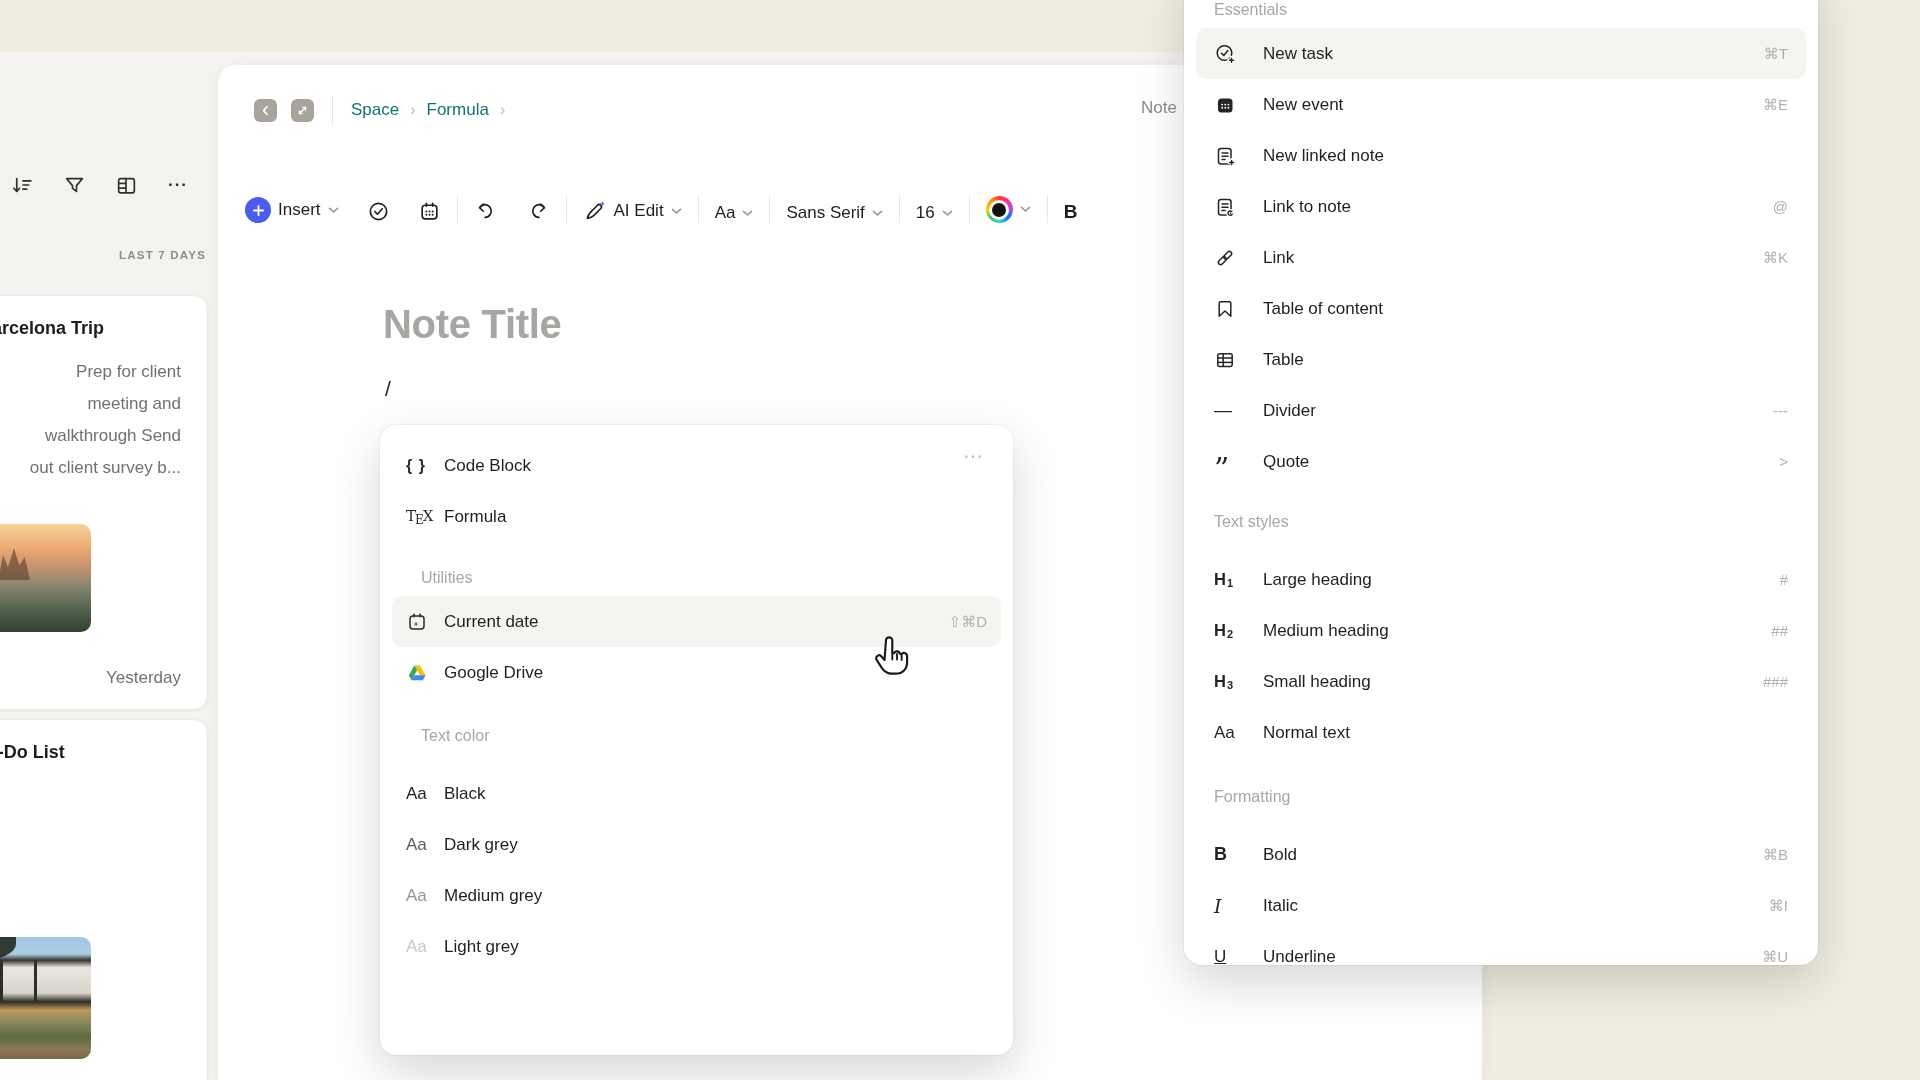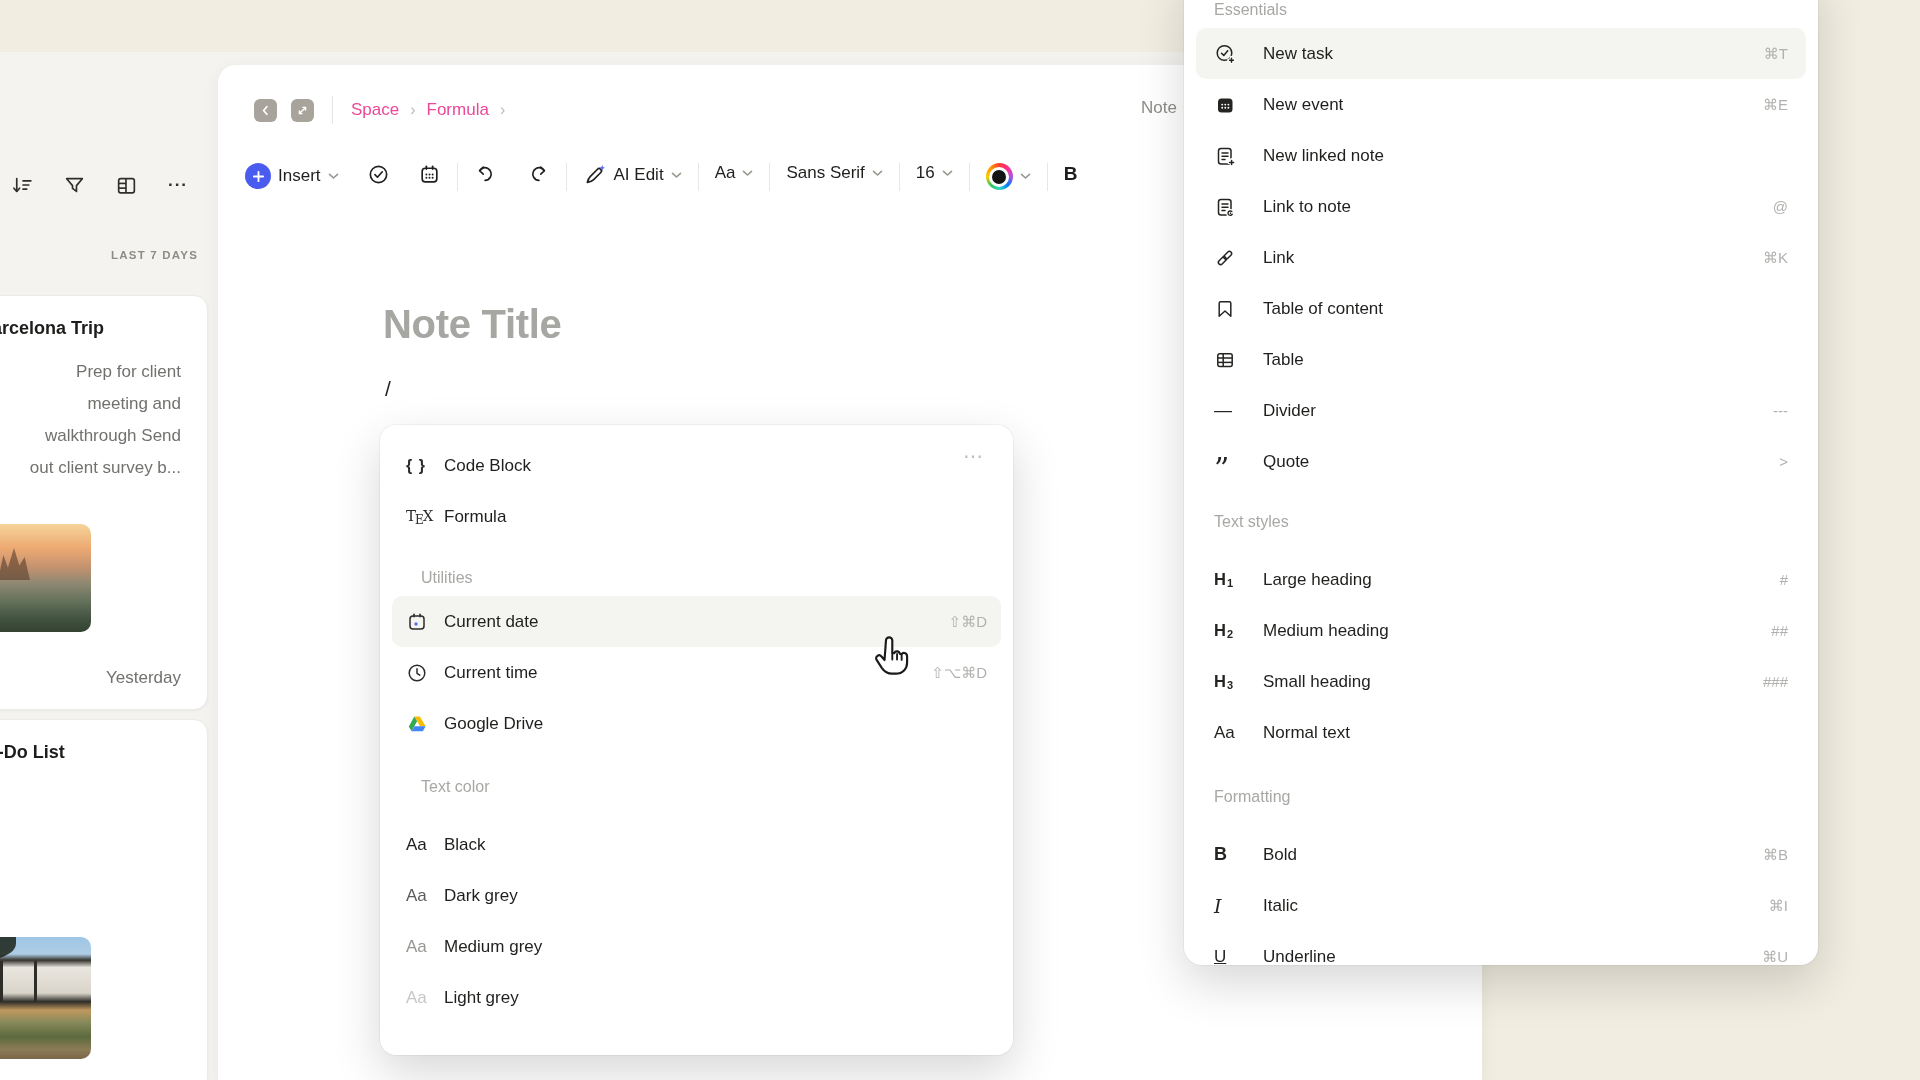--- a/index.html
+++ b/index.html
@@ -6,21 +6,21 @@
 html,body{margin:0;padding:0}
 body{width:1920px;height:1080px;position:relative;overflow:hidden;background:#f1ede1;
   font-family:"Liberation Sans",sans-serif;color:#1f1f1f}
 svg{display:block}
 .grey-region{position:absolute;left:0;top:52px;width:1482px;height:1028px;background:#f4f3ef}
 
 
 .sb-icons{position:absolute;left:10px;top:173px;display:flex;gap:28px;z-index:2}
 .ib{width:24px;height:24px;display:flex;align-items:center;justify-content:center;color:#2e2e2c;background:none;border:none;padding:0}
 .ellipsis-txt{font-size:17px;font-weight:700;color:#2e2e2c;letter-spacing:1px}
-.sb-section{position:absolute;left:0;top:249px;width:198px;text-align:right;font-size:11.5px;font-weight:700;letter-spacing:1.2px;color:#8d8d88;z-index:2}
+.sb-section{position:absolute;left:8px;top:249px;width:198px;text-align:right;font-size:11.5px;font-weight:700;letter-spacing:1.2px;color:#8d8d88;z-index:2}
 .card{position:absolute;left:-150px;width:358px;background:#fff;border:1px solid #ebebe8;border-radius:14px;box-shadow:0 1px 3px rgba(0,0,0,.05);z-index:2}
 .card1{top:295px;height:415px}
 .card2{top:719px;height:400px}
 .card-title{position:absolute;top:22px;font-size:18px;font-weight:700;color:#1d1d1b;white-space:nowrap}
 .card1 .card-title{left:128px}
 .card2 .card-title{left:126px}
 .card-preview{position:absolute;top:60px;right:26px;text-align:right;font-size:17px;line-height:32px;color:#71716e;white-space:nowrap}
 .card-thumb{position:absolute;left:110px;width:130px;border-radius:10px;overflow:hidden}
 .thumb-bcn{top:228px;height:108px;background:linear-gradient(180deg,#f5d49a 0%,#edaa72 22%,#c4926f 40%,#8e8872 55%,#63705a 72%,#41523f 88%,#344331 100%)}
 .thumb-bcn .sil{position:absolute;left:34px;top:24px;width:38px;height:32px;background:rgba(88,62,44,.6);clip-path:polygon(8% 100%,22% 22%,34% 62%,50% 0,64% 55%,78% 28%,92% 100%)}
@@ -31,24 +31,24 @@
 .card-time{position:absolute;right:26px;top:372px;font-size:17px;color:#71716e}
 .card2 .card-time{right:58px}
 
 
 .editor{position:absolute;left:218px;top:65px;width:1264px;height:1015px;background:#fff;border-radius:18px 18px 0 0;
   box-shadow:0 1px 0 rgba(0,0,0,.02),0 4px 18px rgba(0,0,0,.06);z-index:5}
 .ehead{position:absolute;left:36px;top:30px;height:30px;display:flex;align-items:center}
 .navbtn{width:23px;height:23px;border-radius:6px;background:#a8a39b;display:flex;align-items:center;justify-content:center;border:none;padding:0}
 .navbtn+.navbtn{margin-left:14px}
 .hsep{width:1px;height:28px;background:#e6e5e1;margin:0 18px}
-.crumb{font-size:17px;color:#ec4899;background:none;border:none;padding:0}
+.crumb{font-size:17px;color:#0f766e;background:none;border:none;padding:0}
 .crumb-sep{font-size:16px;color:#bcbbb7;margin:0 11px}
 .partial-note{position:absolute;left:923px;top:33px;font-size:17px;color:#8d8d89}
-.etoolbar{position:absolute;left:27px;top:98px;height:44px;display:flex;align-items:flex-start}
+.etoolbar{position:absolute;left:27px;top:114px;height:44px;display:flex;align-items:flex-end}
 .tbtn{display:flex;align-items:center;gap:7px;font-size:17px;color:#1f1f1d;background:none;border:none;padding:0}
 .ml28{margin-left:28px}.ml30{margin-left:30px}
 .tsep{width:1px;height:28px;background:#e8e7e3;margin:0 16px}
 .plus-circle{width:26px;height:26px;border-radius:50%;background:#4a5cf0;display:flex;align-items:center;justify-content:center}
 .colorwheel{width:27px;height:27px;border-radius:50%;position:relative;
   background:conic-gradient(#ff3b30,#ff2d92,#af52de,#007aff,#32d5c8,#34c759,#ffcc00,#ff9500,#ff3b30)}
 .colorwheel::before{content:"";position:absolute;inset:3.5px;background:#fff;border-radius:50%}
 .colorwheel::after{content:"";position:absolute;inset:6.5px;background:#131313;border-radius:50%}
 .boldB{font-size:19px;font-weight:800;color:#1d1d1b}
 .etitle{position:absolute;left:165px;top:237px;font-size:40px;font-weight:700;letter-spacing:-.3px;color:#a6a6a3}
@@ -294,30 +294,20 @@
           <path d="M8 3.2 v2.6"></path>
           <path d="M14 3.2 v2.6"></path>
           <circle cx="10" cy="13" r="1.7" fill="#5b6cf5" stroke="none"></circle>
         </svg>
     </span>
     <span class="slabel">Current date</span>
     <span class="sshort">⇧⌘D</span>
   </div>
   <div class="srow">
     <span class="sicon">
-      <svg width="22" height="22" viewBox="0 0 22 22" fill="none" stroke="#2b2b29" stroke-width="1.5" stroke-linecap="round" stroke-linejoin="round">
-          <circle cx="11" cy="11" r="7.8"></circle>
-          <polyline points="11,6.8 11,11.3 13.8,13.2"></polyline>
-        </svg>
-    </span>
-    <span class="slabel">Current time</span>
-    <span class="sshort">⇧⌥⌘D</span>
-  </div>
-  <div class="srow">
-    <span class="sicon">
       <svg width="22" height="22" viewBox="0 0 22 22">
           <polygon points="8.3,3.4 13.9,3.4 19.6,13.2 14,13.2" fill="#fbbc04"></polygon>
           <polygon points="8.3,3.4 11.1,8.3 5.6,18.3 2.8,13.4" fill="#34a853"></polygon>
           <polygon points="5.6,18.3 8.4,13.2 19.6,13.2 16.8,18.3" fill="#4285f4"></polygon>
         </svg>
     </span>
     <span class="slabel">Google Drive</span>
   </div>
 
   <div class="shead mt20">Text color</div>

